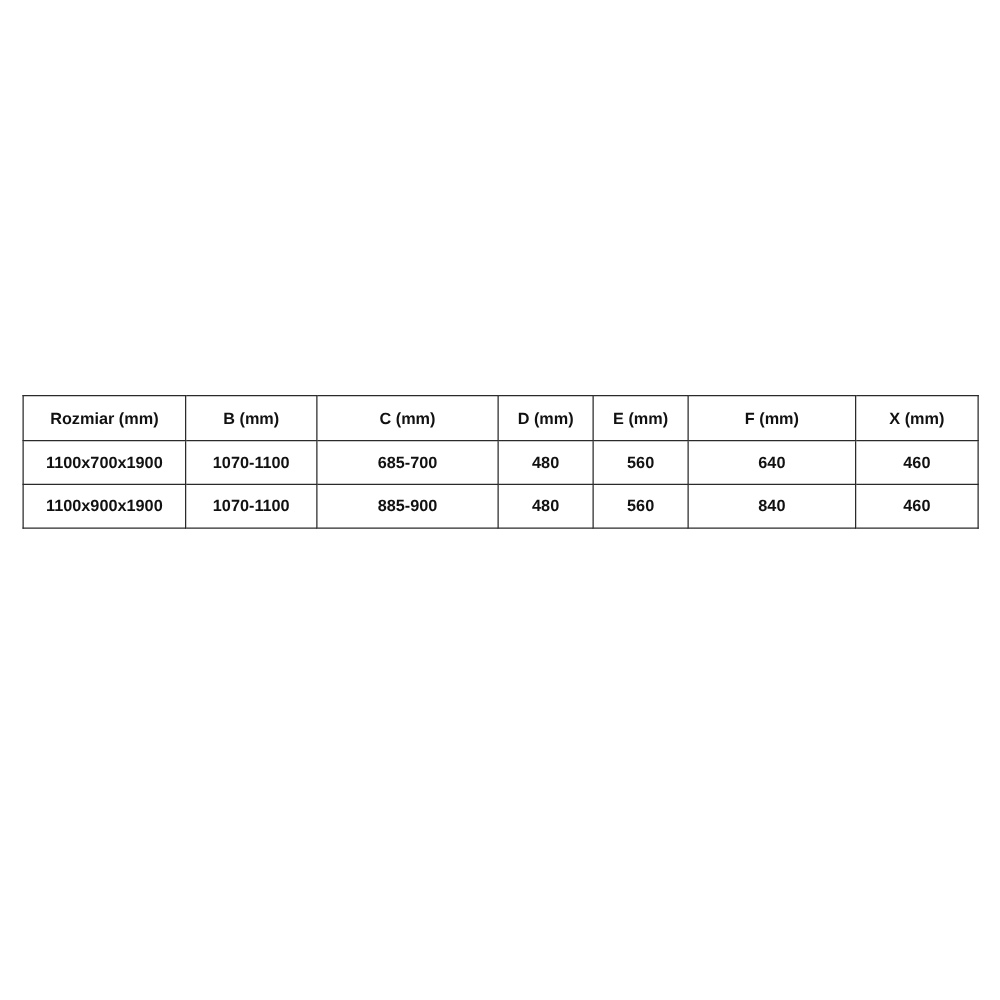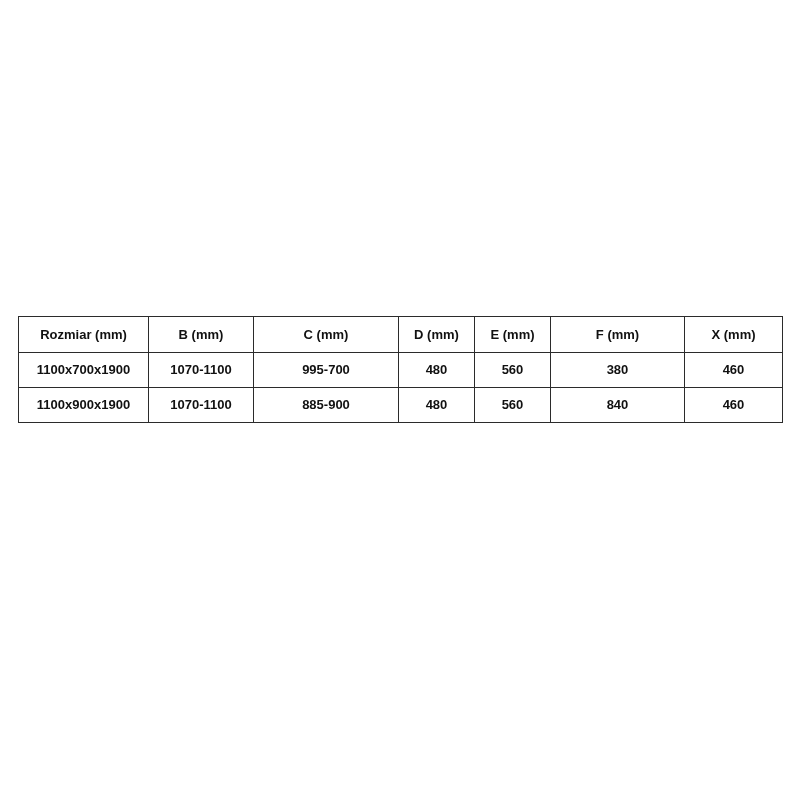--- a/index.html
+++ b/index.html
@@ -74,24 +74,24 @@
         <th>D (mm)</th>
         <th>E (mm)</th>
         <th>F (mm)</th>
         <th>X (mm)</th>
       </tr>
     </thead>
     <tbody>
       <tr>
         <td>1100x700x1900</td>
         <td>1070-1100</td>
-        <td>995-700</td>
+        <td>685-700</td>
         <td>480</td>
         <td>560</td>
-        <td>380</td>
+        <td>640</td>
         <td>460</td>
       </tr>
       <tr>
         <td>1100x900x1900</td>
         <td>1070-1100</td>
         <td>885-900</td>
         <td>480</td>
         <td>560</td>
         <td>840</td>
         <td>460</td>

